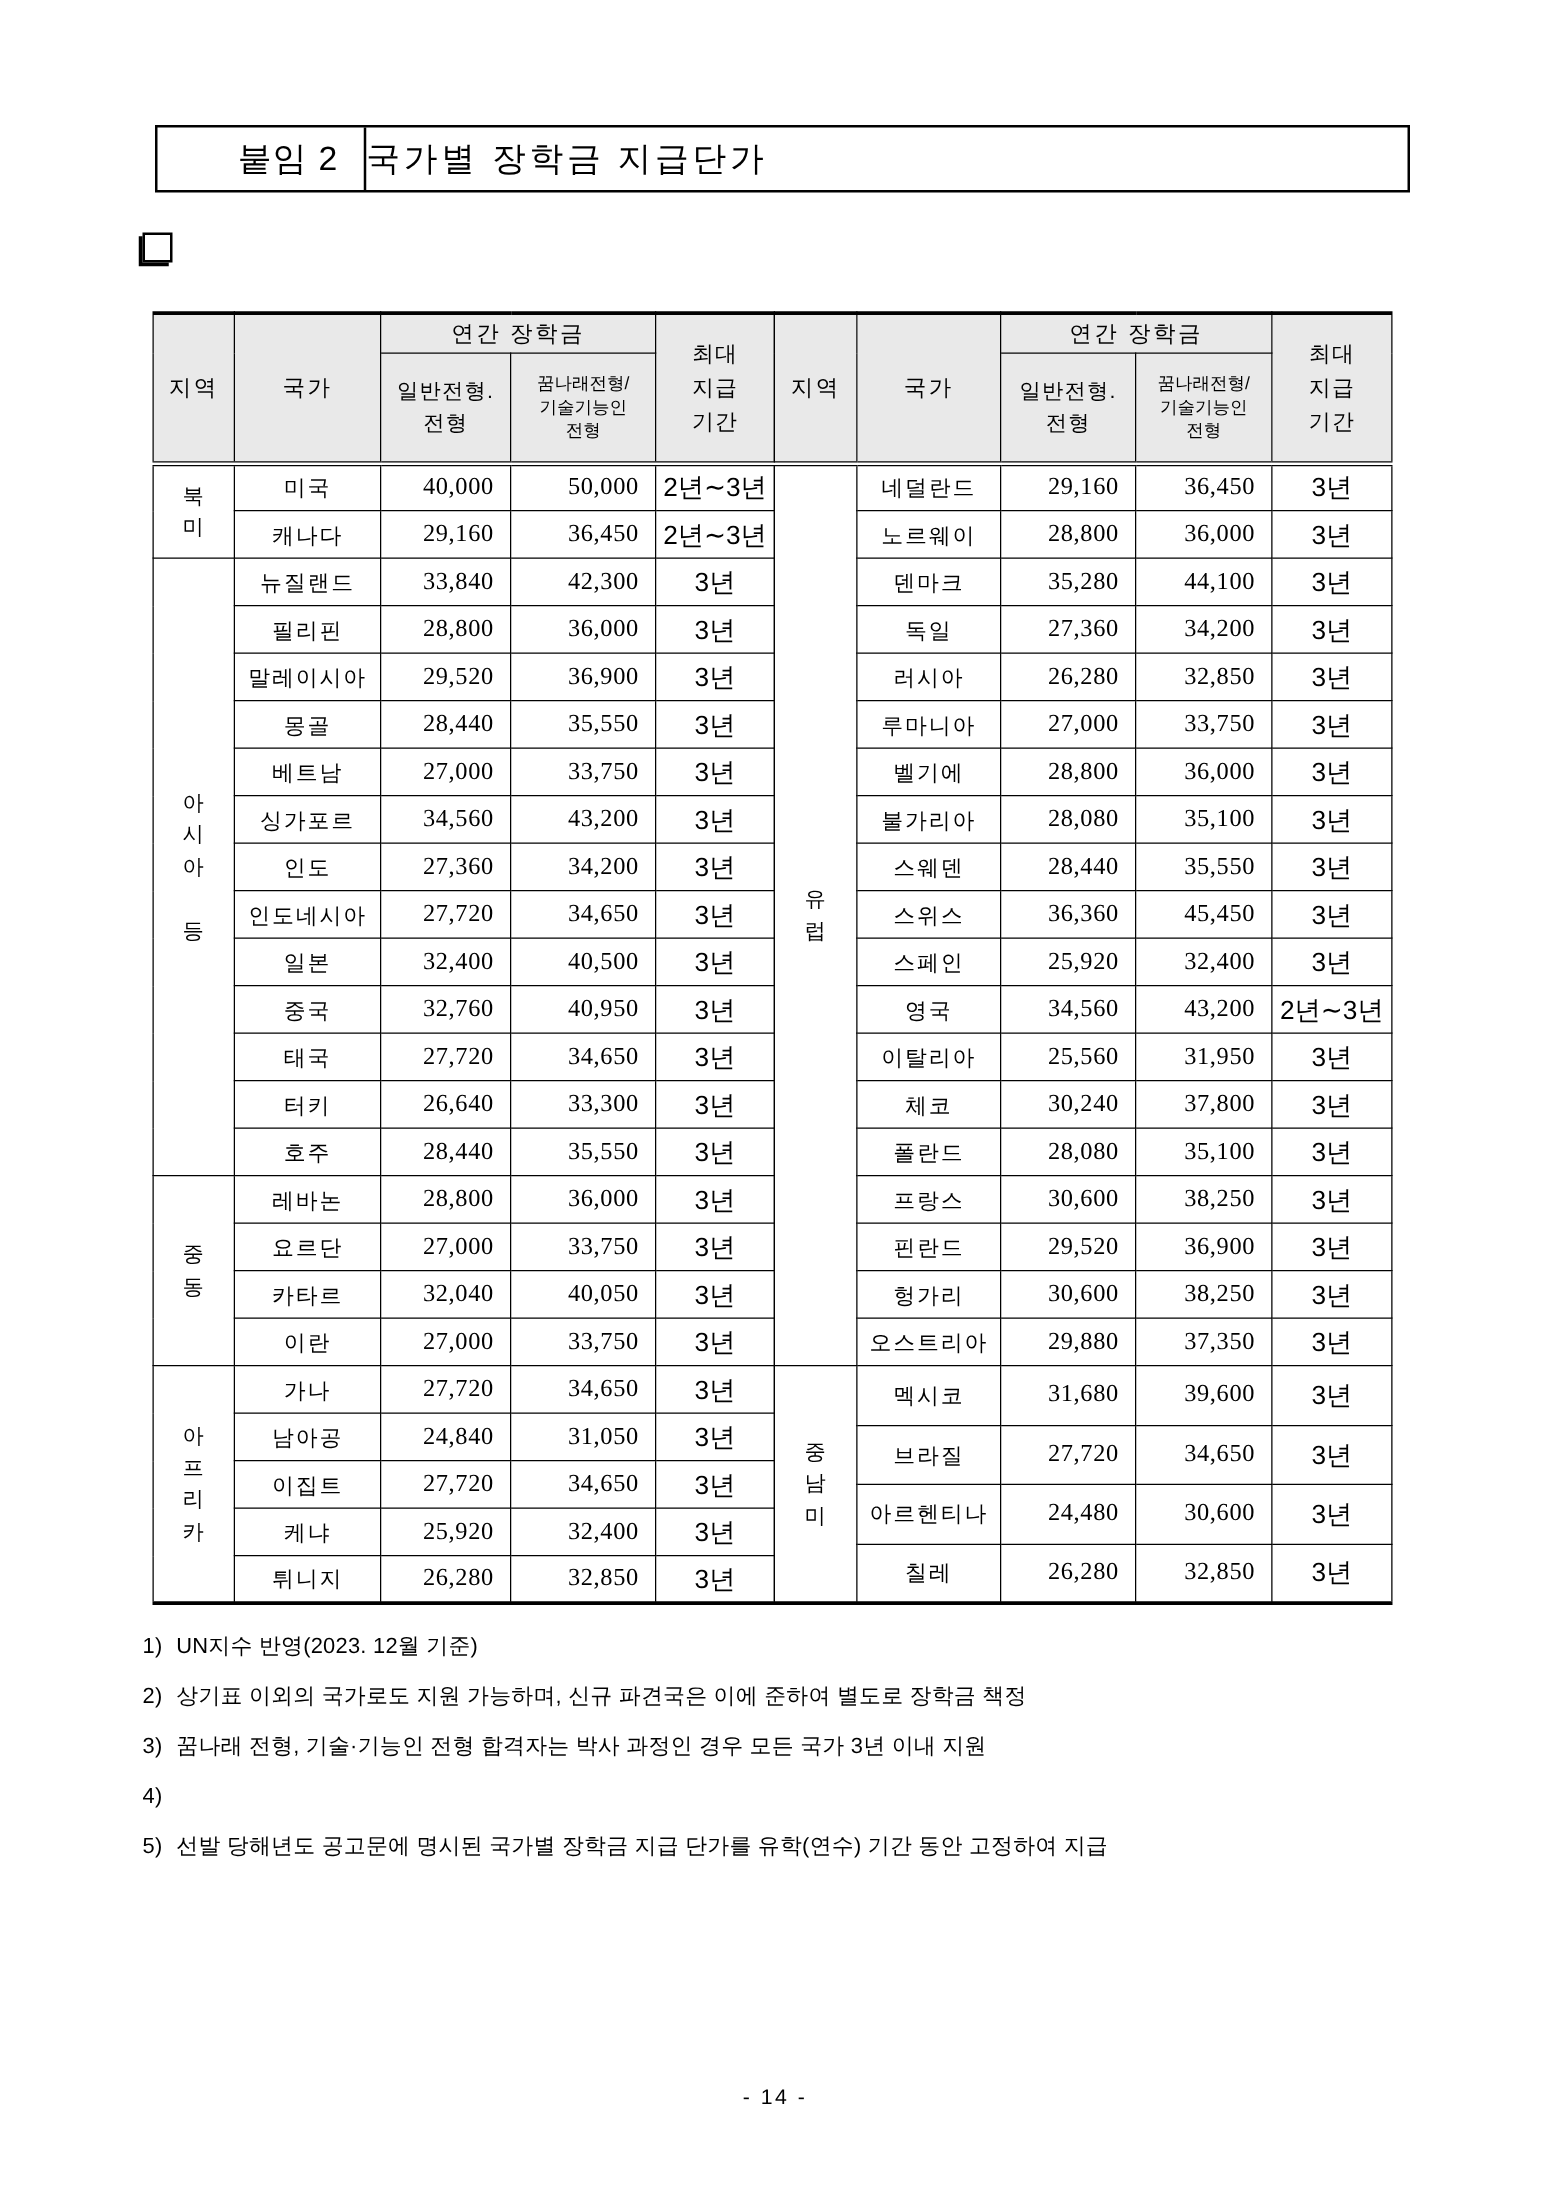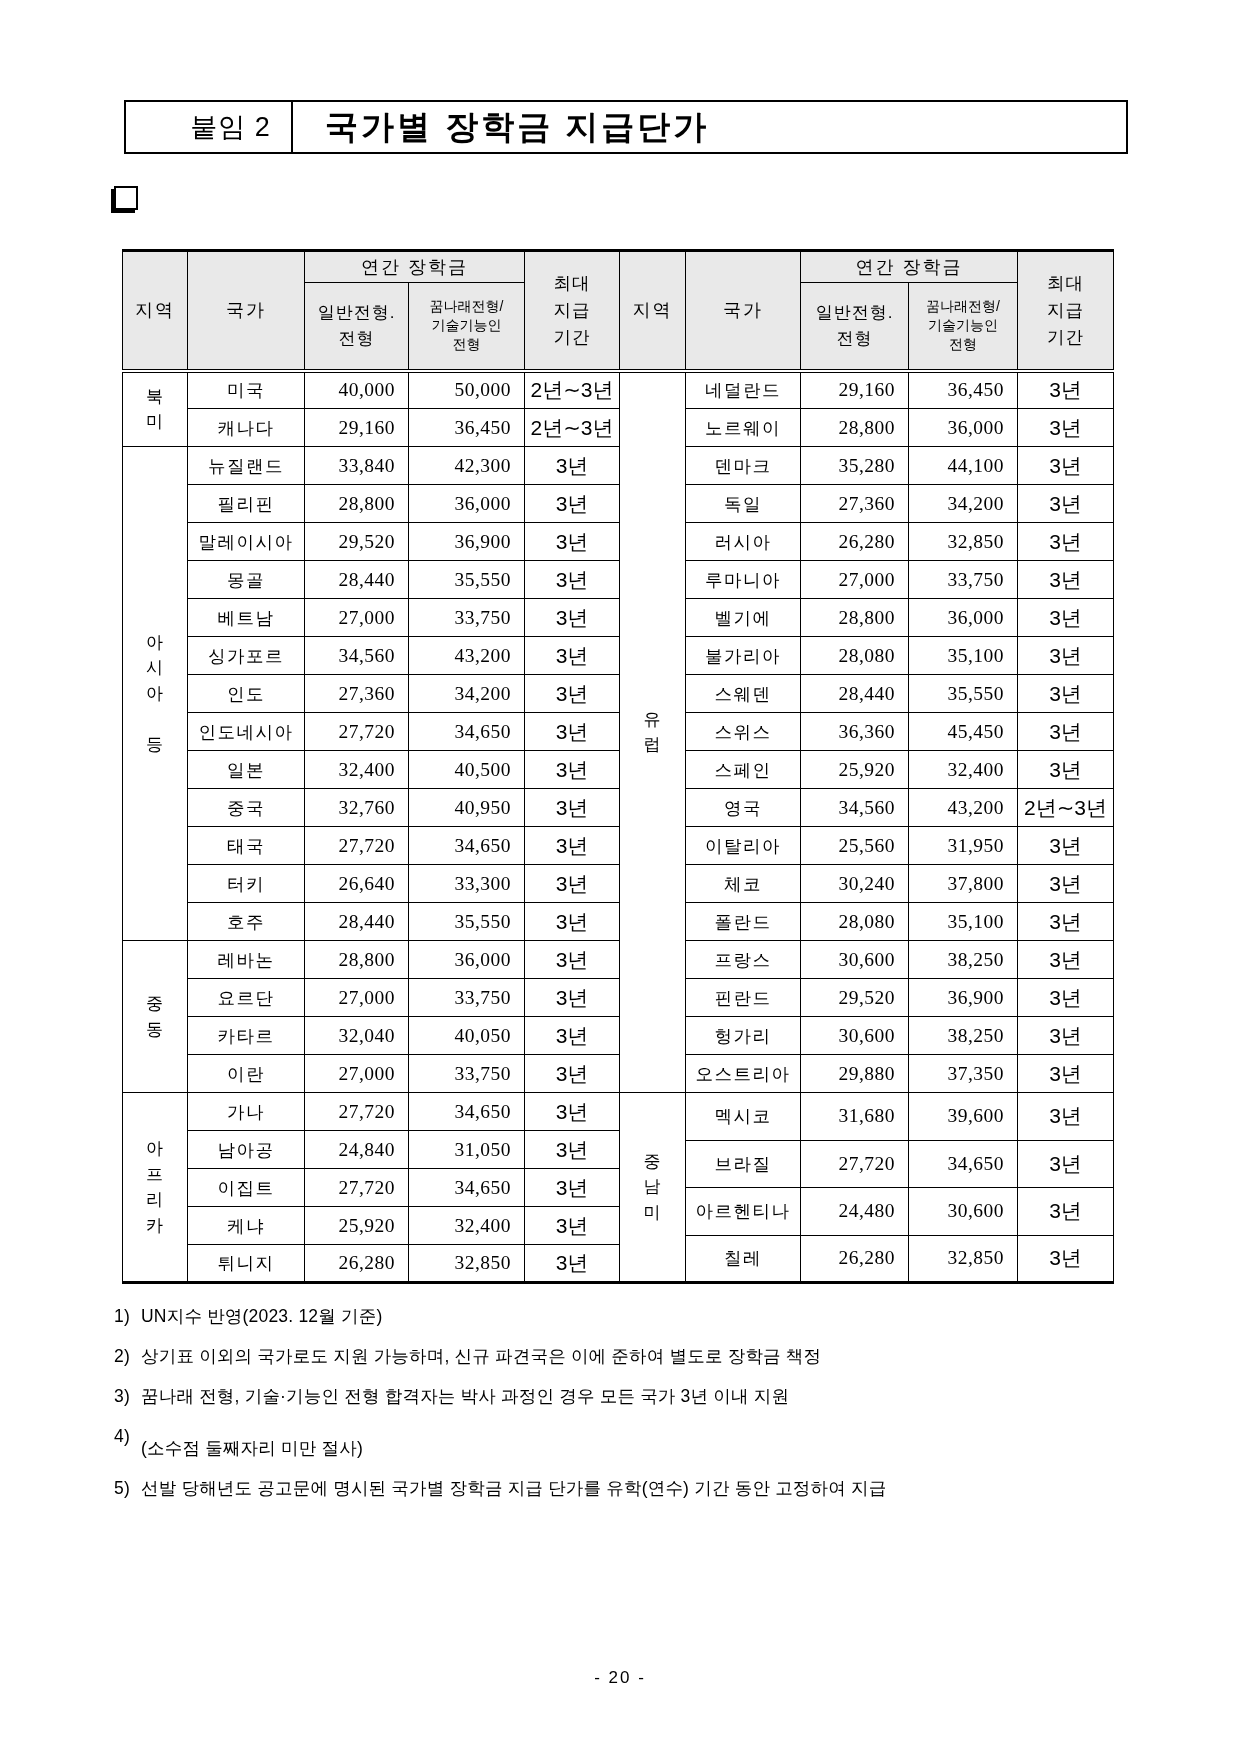--- a/index.html
+++ b/index.html
@@ -7,22 +7,22 @@
     width:1240px;height:1753px;background:#ffffff;position:relative;
     font-family:"Liberation Sans","DejaVu Sans",sans-serif;color:#000;
     -webkit-font-smoothing:antialiased;
   }
   .content{position:absolute;left:112px;top:100px;width:1016px;}
 
   
   .title-box{display:flex;border:2px solid #000;height:50px;margin-left:12px;}
   .attach-label{width:121px;border-right:2px solid #000;display:flex;align-items:center;
     justify-content:center;font-size:27px;font-weight:normal;letter-spacing:1px;padding-left:44px;}
-  .doc-title{flex:1;display:flex;align-items:center;padding-left:32px;font-size:33px;
-    font-weight:bold;letter-spacing:3px;}
+  .doc-title{flex:1;display:flex;align-items:center;font-size:27px;
+    font-weight:normal;letter-spacing:3px;}
 
   
   .subtitle-row{margin-top:29px;margin-left:2px;display:flex;align-items:center;gap:16px;height:30px;}
   .bullet-box{width:20px;height:20px;border:2px solid #000;background:#fff;
     box-shadow:-3px 3px 0 #000;display:inline-block;flex:none;}
   .subtitle{font-size:23px;font-weight:bold;letter-spacing:1px;}
 
   .unit-note{margin-top:15px;height:22px;text-align:right;font-size:17px;letter-spacing:1px;}
 
   
@@ -452,26 +452,25 @@
         </div>
         <div class="note">
           <span class="marker">3)</span>
           <span class="ntext">
             <div>꿈나래 전형, 기술·기능인 전형 합격자는 박사 과정인 경우 모든 국가 3년 이내 지원</div>
           </span>
         </div>
         <div class="note">
           <span class="marker">4)</span>
           <span class="ntext">
-            <div class="cont">(소수점 둘째자리 미만 절사)</div>
           </span>
         </div>
         <div class="note">
           <span class="marker">5)</span>
           <span class="ntext">
             <div>선발 당해년도 공고문에 명시된 국가별 장학금 지급 단가를 유학(연수) 기간 동안 고정하여 지급</div>
           </span>
         </div>
       </div>
   </div>
 
-  <div class="page-number">- 20 -</div>
+  <div class="page-number">- 14 -</div>
 </div>
 
 </body></html>

